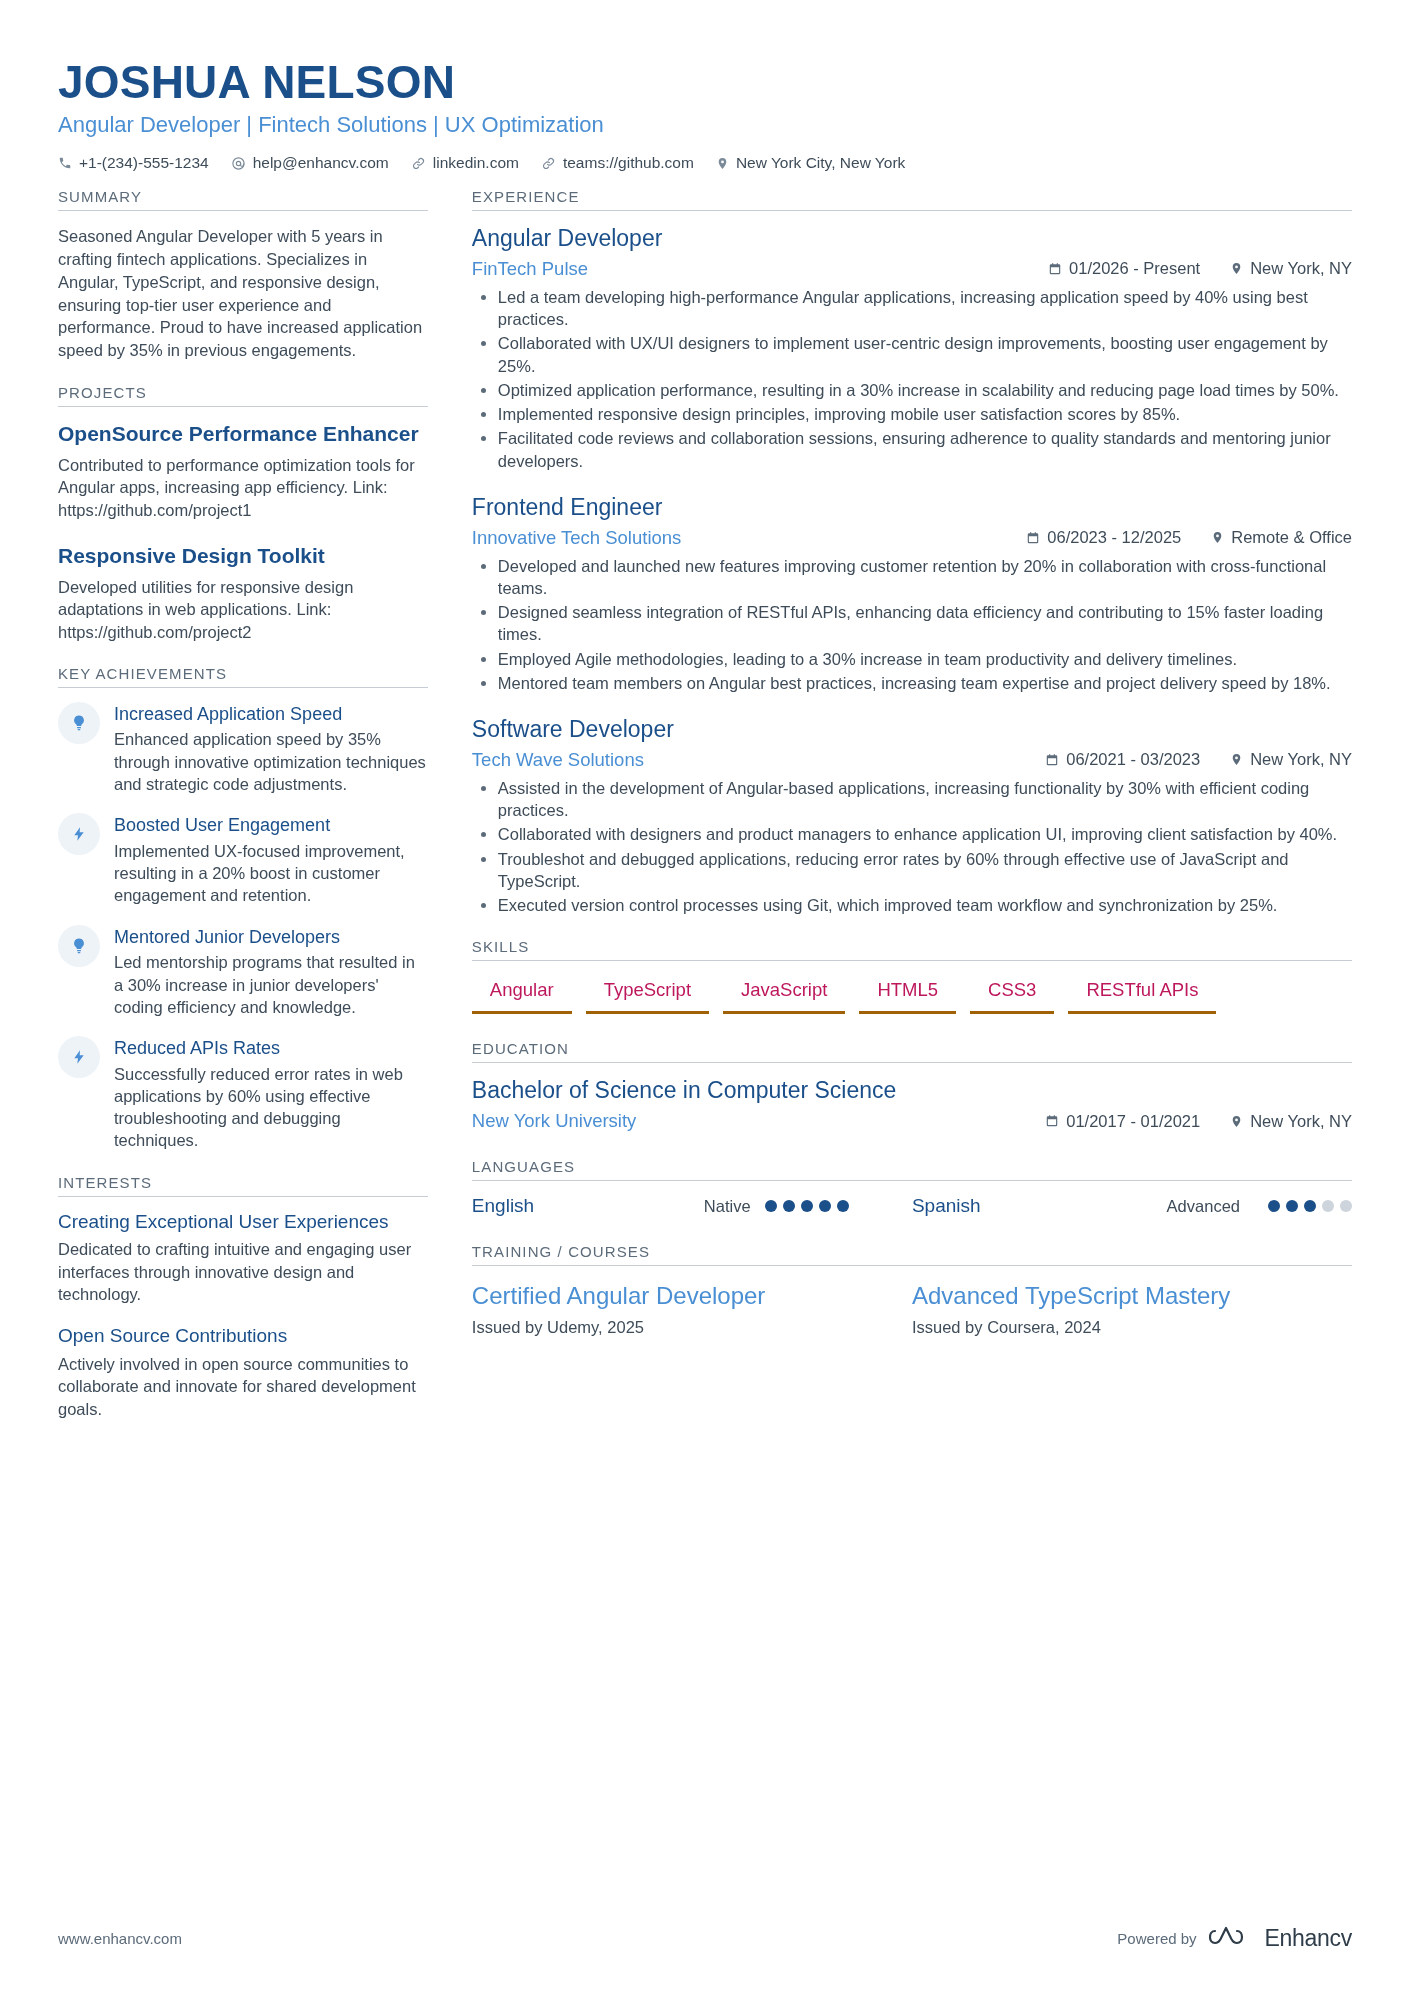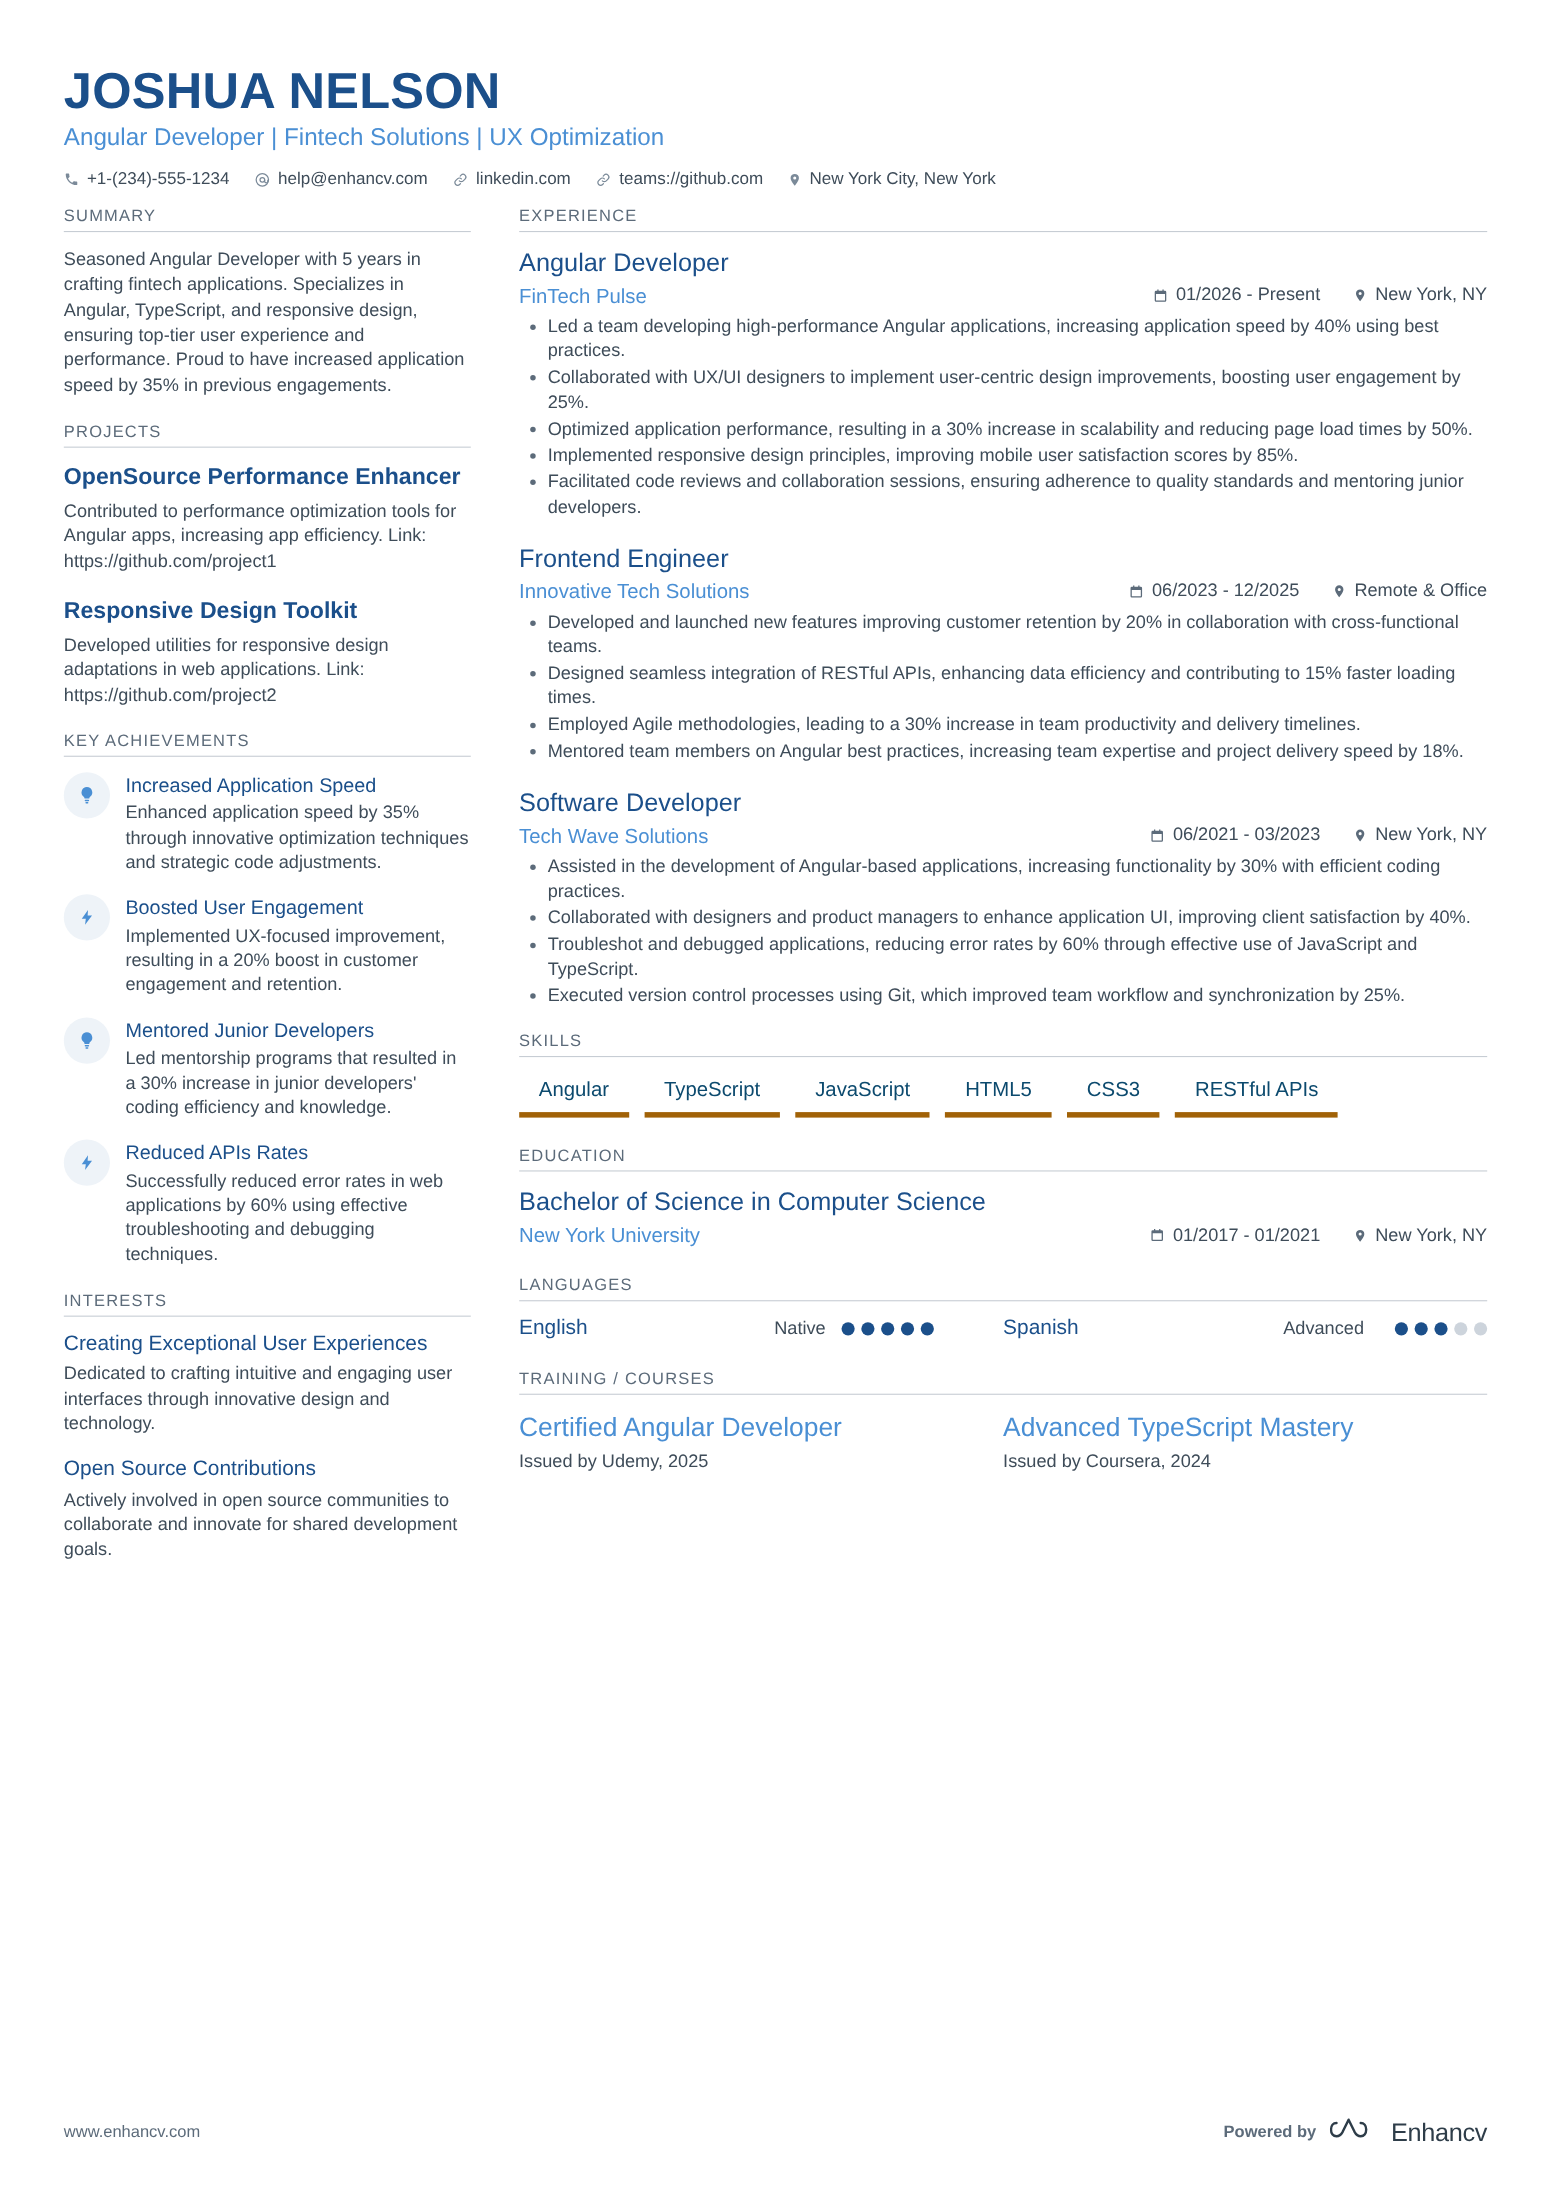--- a/index.html
+++ b/index.html
@@ -105,23 +105,23 @@
   .meta-bit + .meta-bit { margin-left: 30px; }
   .meta-bit .ic { color: #5c6b7a; display: inline-flex; }
   ul.bullets { margin: 0; padding-left: 26px; }
   ul.bullets li { color: #3e4c59; margin-bottom: 2px; }
   ul.bullets li::marker { color: #5c6b7a; }
 
   
   .skills-row { display: flex; flex-wrap: wrap; gap: 0 14px; }
   .skill {
     font-size: 18.5px;
-    color: #0c4a6e;
+    color: #be185d;
     padding: 4px 18px 10px 18px;
-    border-bottom: 5px solid #a16207;
+    border-bottom: 3px solid #a16207;
   }
   .skill:last-child { }
 
   
   .edu-title { font-size: 23px; color: #1b4f8a; margin: 2px 0 6px 0; font-weight: 400; }
   .edu-meta { display: flex; align-items: center; }
   .edu-school { font-size: 18.5px; color: #4a8fd4; flex: 1; }
 
   
   .lang-row { display: flex; align-items: center; gap: 0; }
@@ -140,21 +140,21 @@
 
   
   .footer {
     position: absolute;
     left: 58px; right: 58px; bottom: 42px;
     display: flex; align-items: center; justify-content: space-between;
     font-size: 15px; color: #5c6b7a;
   }
   .brand { display: flex; align-items: center; gap: 12px; }
   .brand-name { font-size: 23px; color: #2e3d49; letter-spacing: -0.3px; }
-  .powered { font-size: 15px; color: #5c6b7a; font-weight: bold; }
+  .powered { font-size: 15px; color: #5c6b7a; }
 </style>
 </head>
 <body>
 
 <div class="page">
 
   <div>
     <h1 class="name">JOSHUA NELSON</h1>
     <div class="headline">Angular Developer | Fintech Solutions | UX Optimization</div>
     <div class="contact-row">

